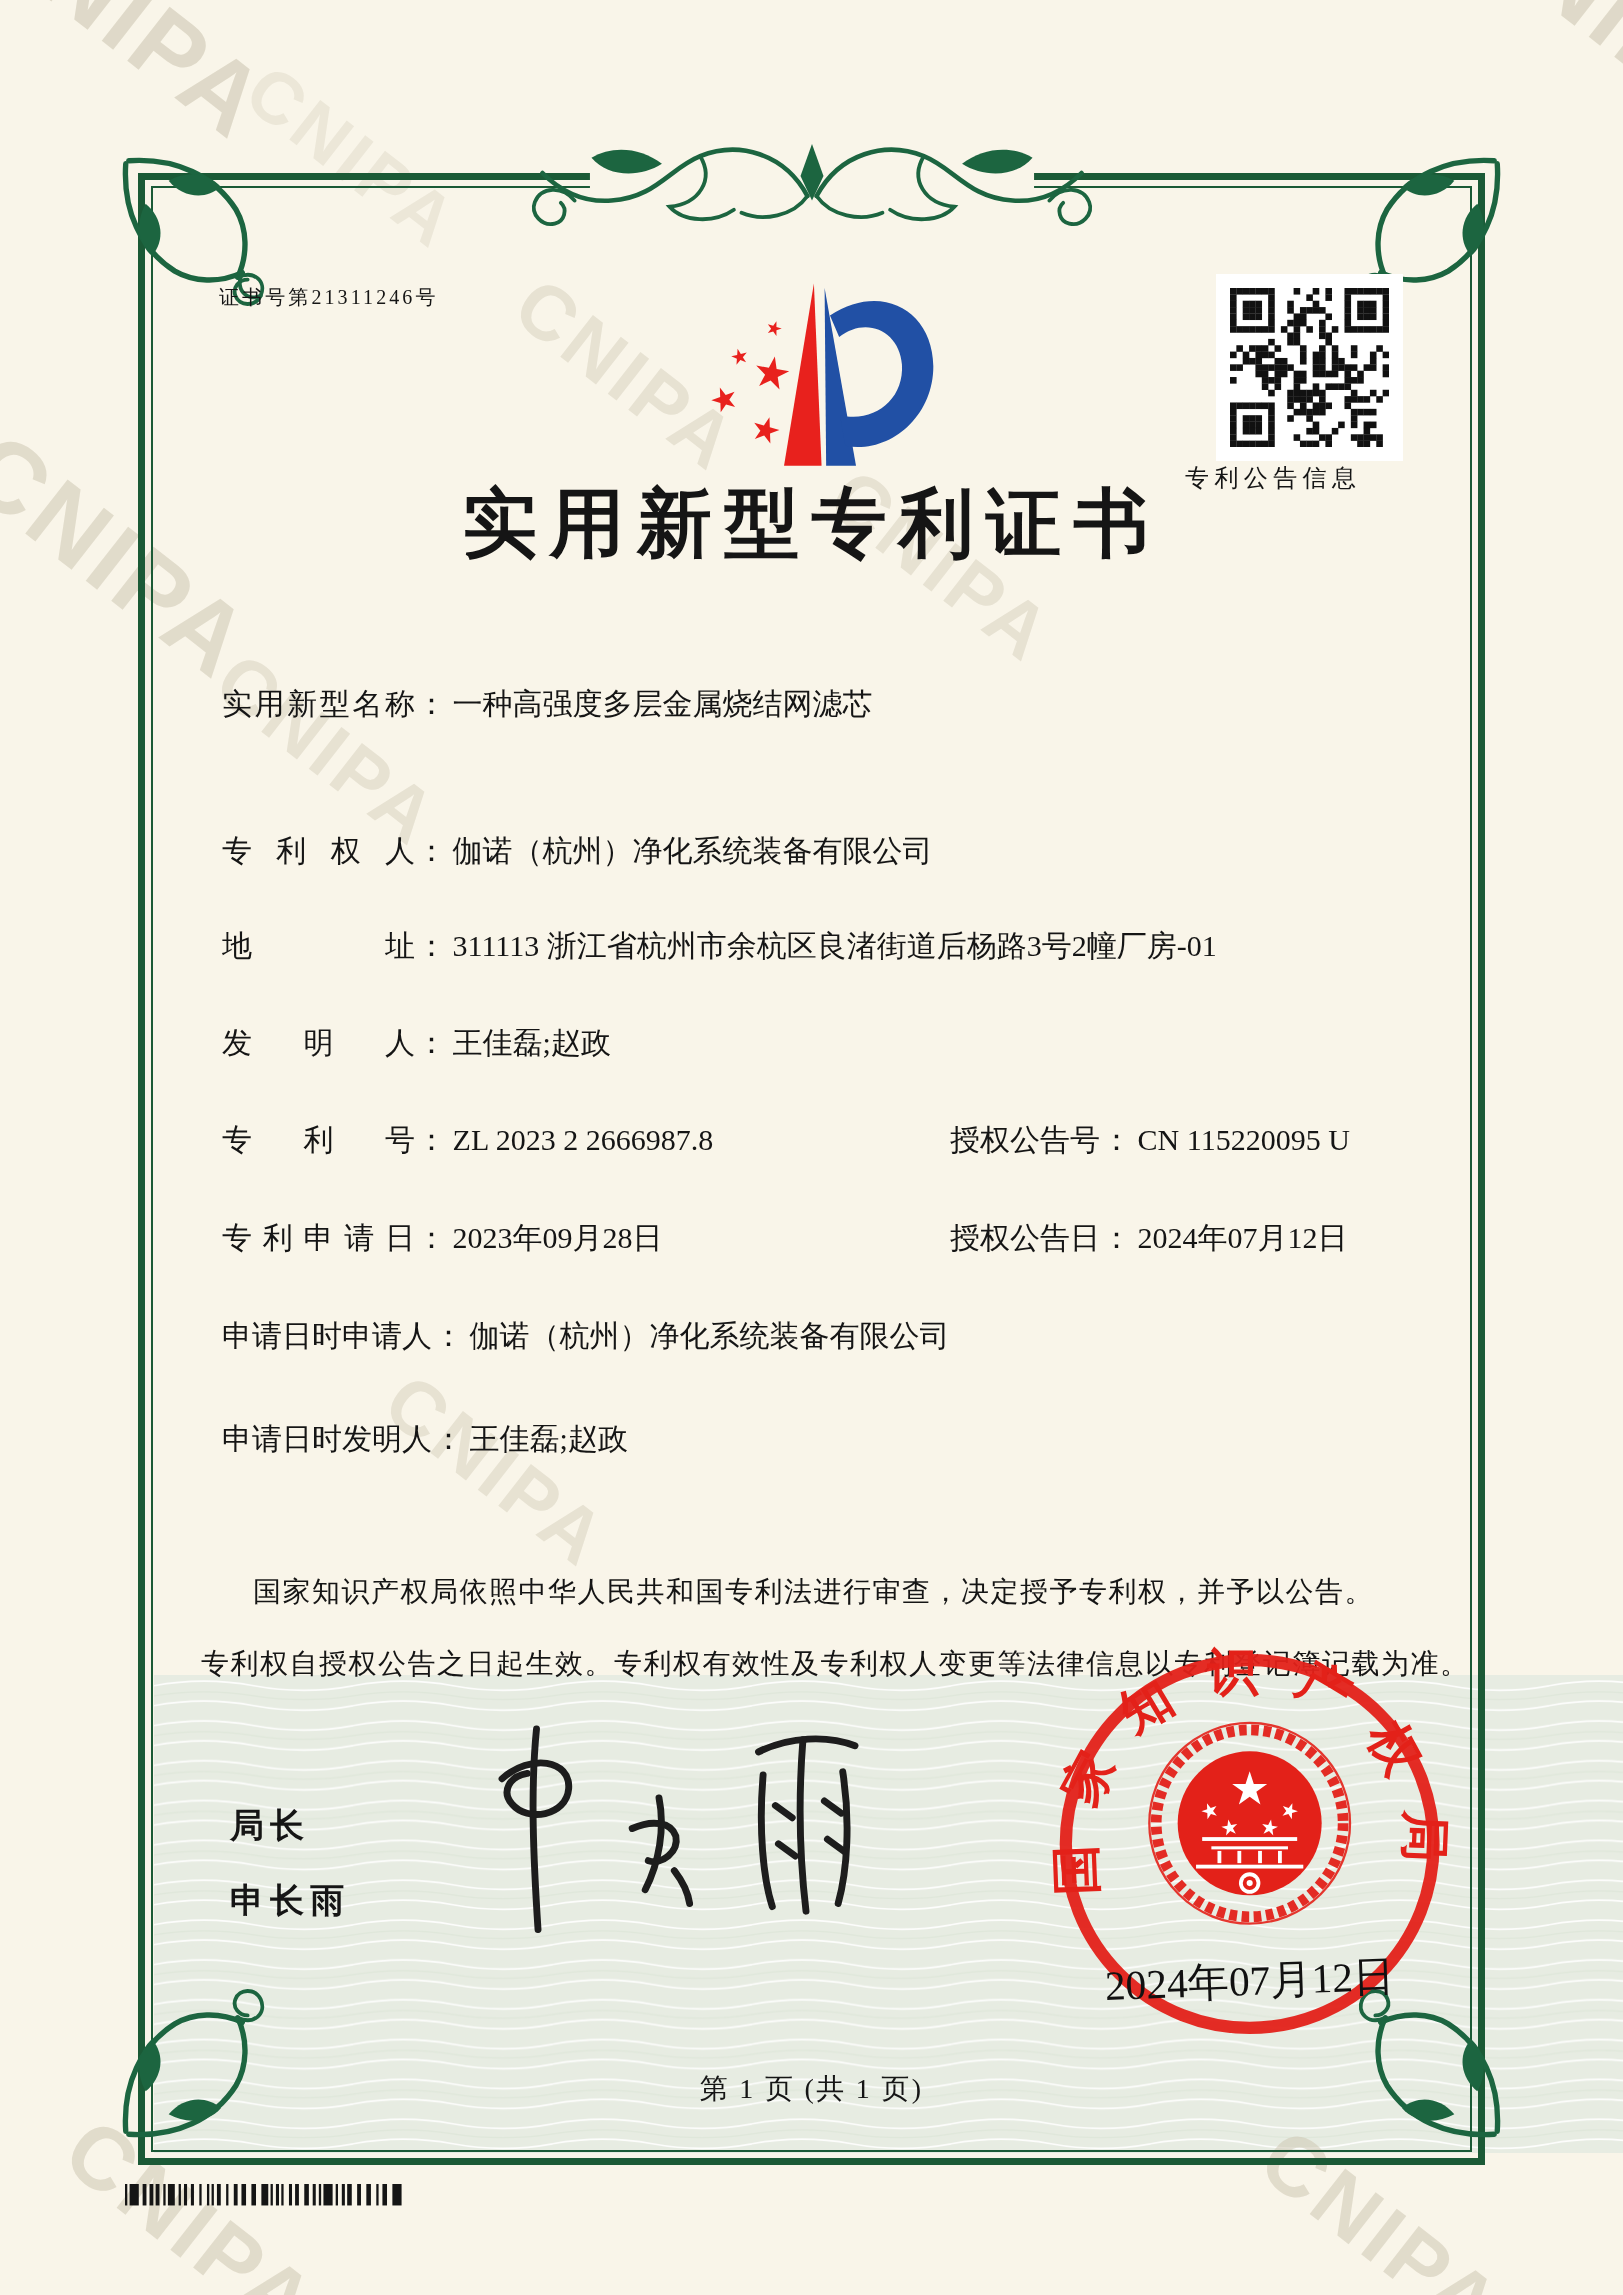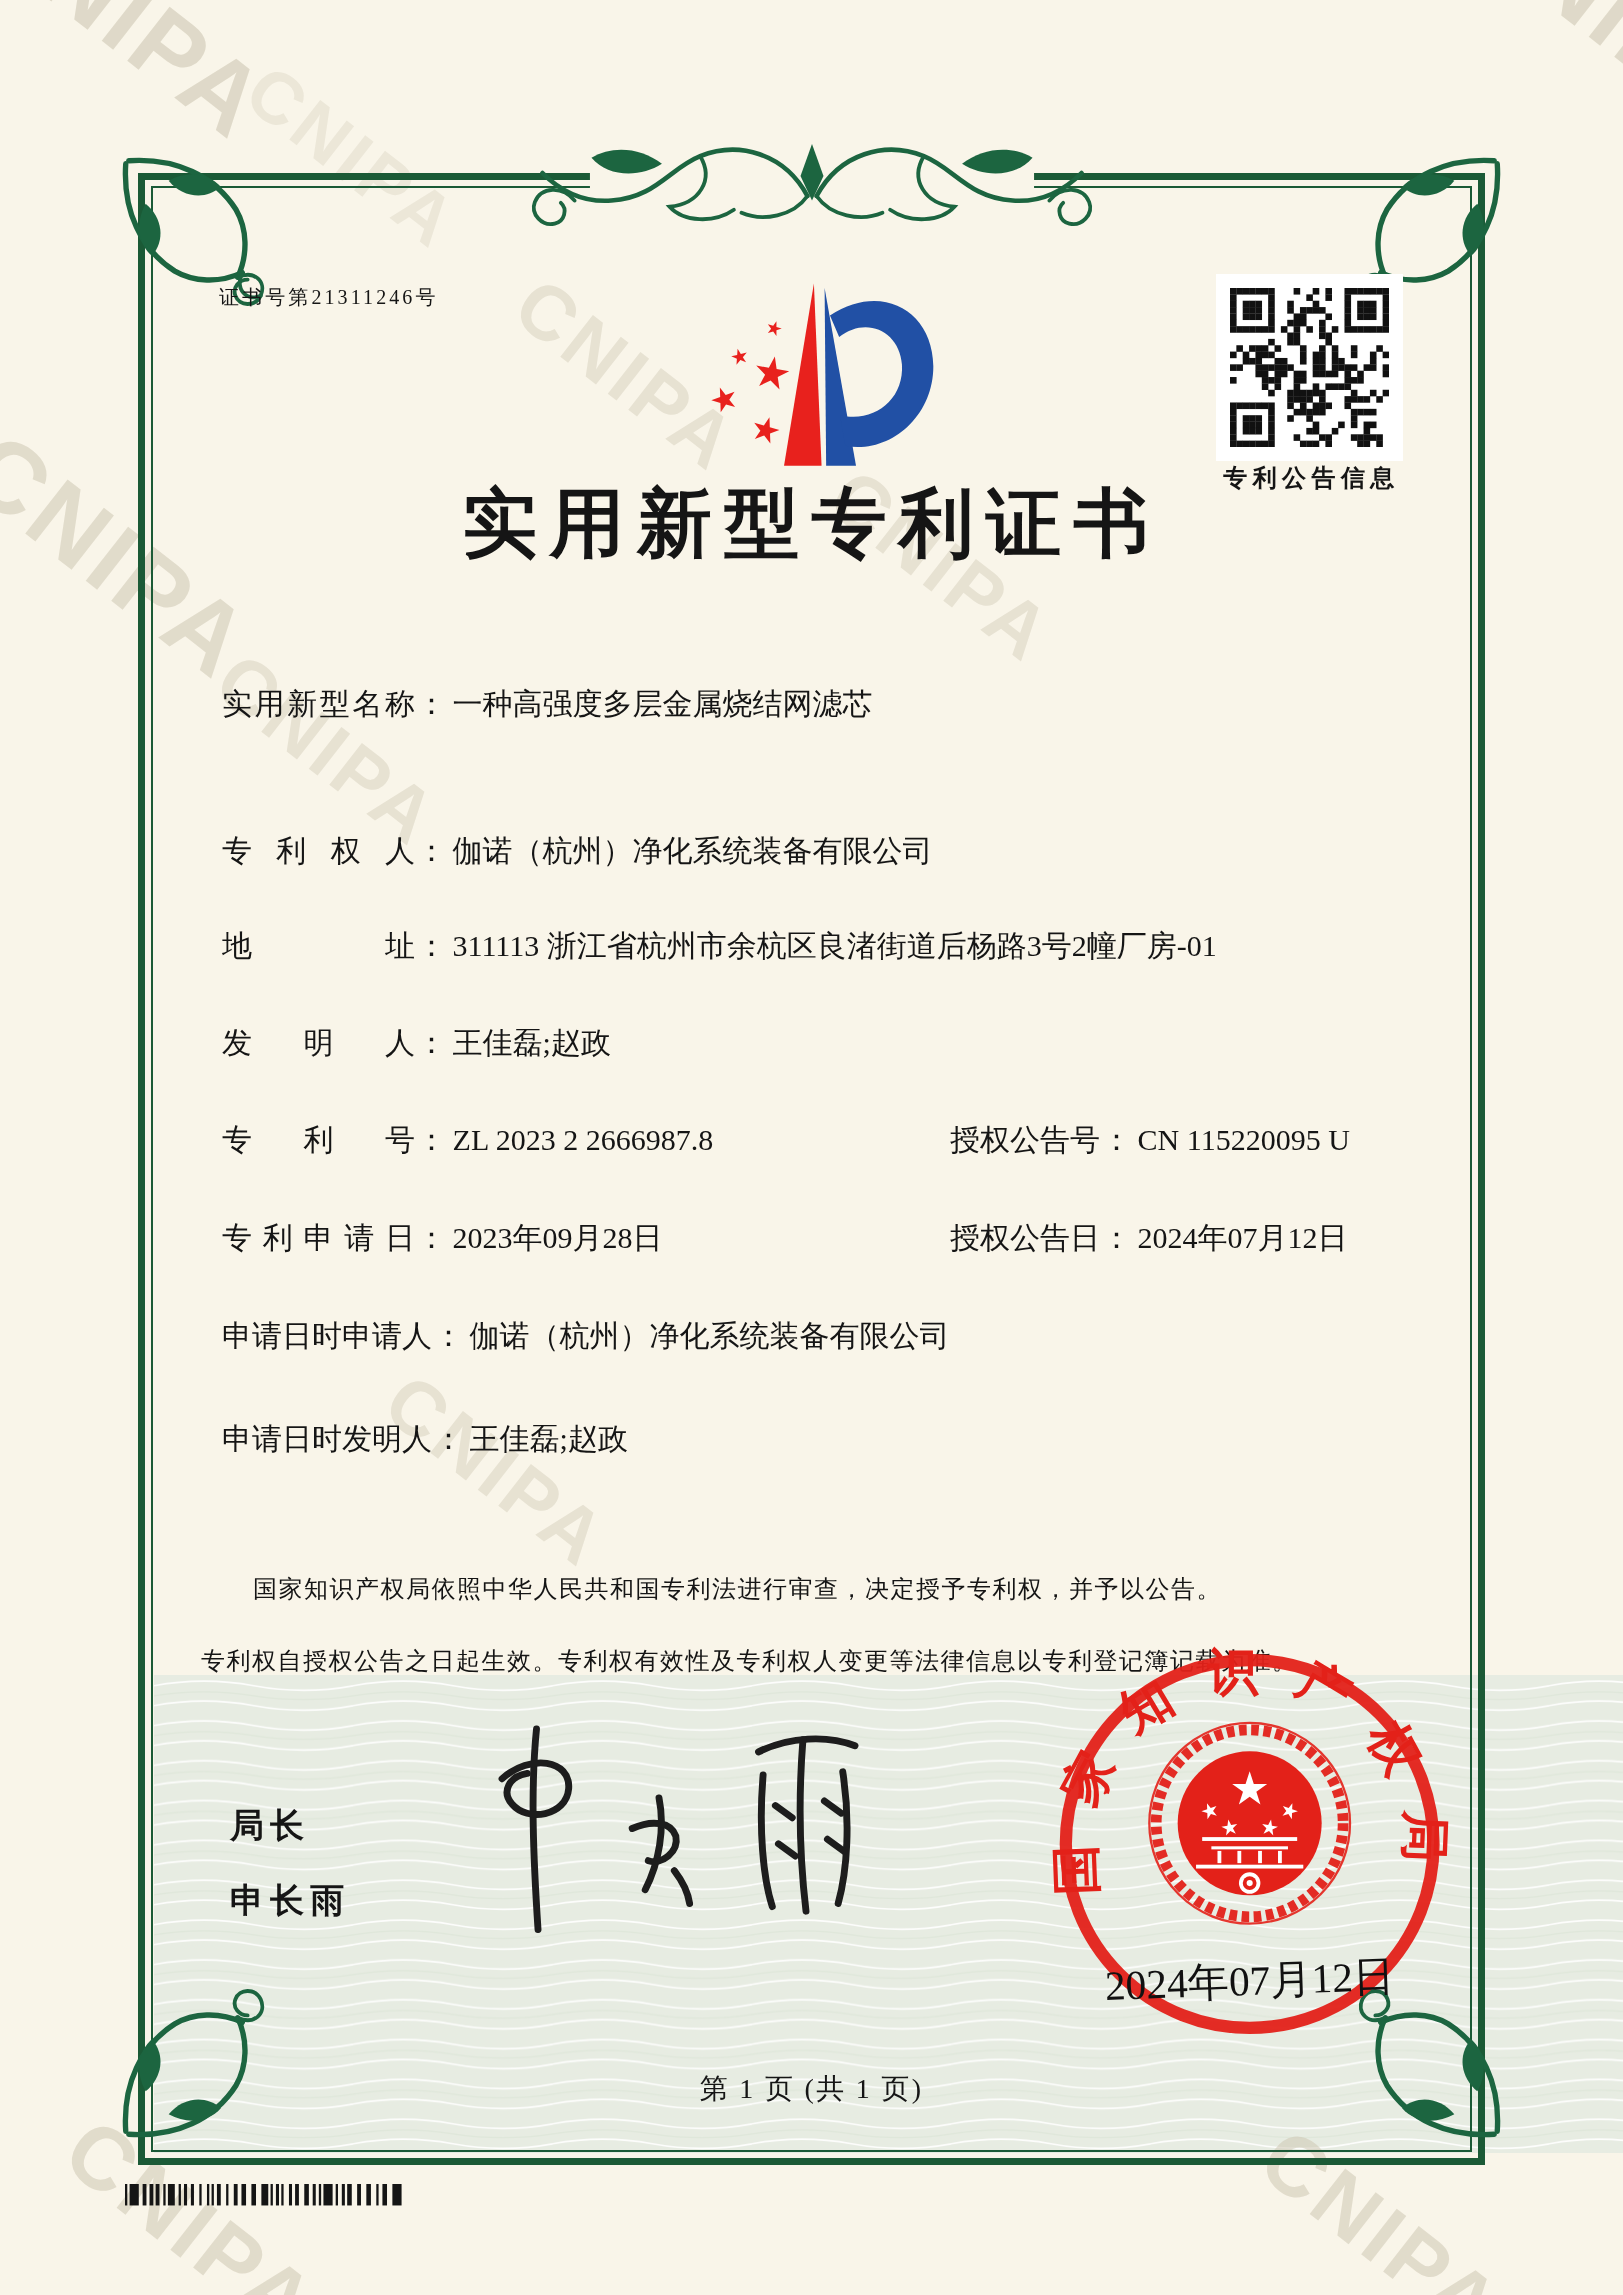--- a/index.html
+++ b/index.html
@@ -20,35 +20,35 @@
   .waves{position:absolute;left:154px;right:154px;top:1675px;height:478px;z-index:0;}
 
   .ornament{position:absolute;z-index:3;}
 
   .cert-no{position:absolute;left:219px;top:284px;font-size:20px;letter-spacing:3.1px;z-index:4;}
 
   .logo{position:absolute;left:709px;top:268px;z-index:4;}
 
   .qr-box{position:absolute;left:1216px;top:274px;width:187px;height:187px;background:#fff;z-index:4;
           display:flex;align-items:center;justify-content:center;}
-  .qr-caption{position:absolute;left:1185px;top:462px;width:253px;text-align:center;
-          font-size:24px;font-weight:700;letter-spacing:5.4px;z-index:4;}
+  .qr-caption{position:absolute;left:1185px;top:462px;width:253px;
+          font-size:24px;font-weight:400;letter-spacing:5.4px;z-index:4;}
 
   .title{position:absolute;left:0;right:0;top:474px;text-align:center;font-size:75px;
          font-weight:900;letter-spacing:12.3px;z-index:4;}
 
   .rows{position:absolute;left:222px;top:672px;width:1196px;z-index:4;}
   .row{position:absolute;left:0;font-size:30px;white-space:nowrap;margin-top:12px;}
   .lbl{display:inline-block;width:193px;text-align:justify;text-align-last:justify;}
   .colon{display:inline-block;margin:0 6.1px 0 1.5px;}
   .row-long .lbl{width:auto;text-align:left;text-align-last:auto;}
   .col2{position:absolute;left:728px;top:0;}
   .col2 .lbl{width:auto;text-align:left;text-align-last:auto;}
 
-  .body-line{position:absolute;font-size:24px;letter-spacing:1.5px;z-index:4;white-space:nowrap;text-align:right;}
+  .body-line{position:absolute;font-size:28px;letter-spacing:1.5px;z-index:4;white-space:nowrap;text-align:right;}
 
   .signer{position:absolute;left:230px;z-index:4;font-family:"Liberation Sans","DejaVu Sans",sans-serif;
           font-weight:700;font-size:34px;letter-spacing:6.1px;}
   .signature{position:absolute;left:429px;top:1706px;z-index:4;}
 
   .seal{position:absolute;left:1031px;top:1641px;z-index:5;}
   .seal text{font-family:"Liberation Serif","DejaVu Serif",serif;}
   .seal-date{font-family:"Liberation Sans","DejaVu Sans",sans-serif;}
 
   .footer{position:absolute;left:0;right:0;top:2070px;text-align:center;font-size:28px;

